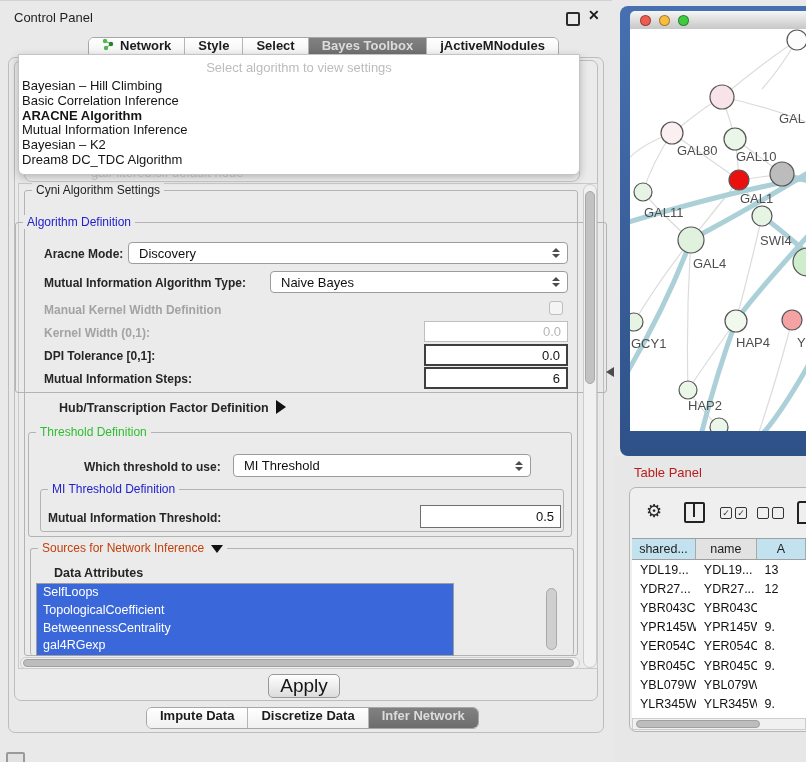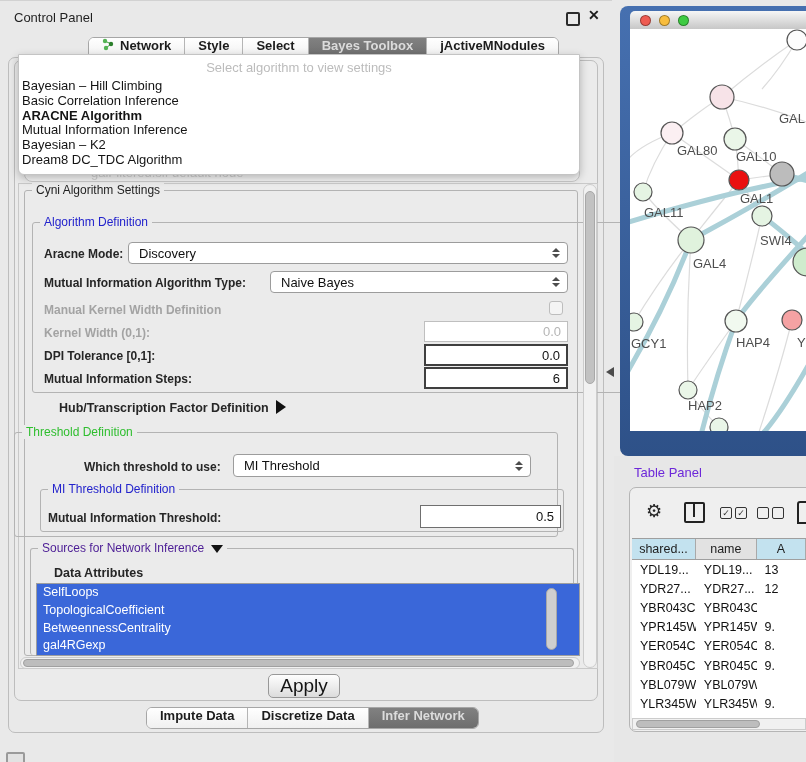--- a/index.html
+++ b/index.html
@@ -38,38 +38,38 @@
   #algo-popup{left:18px;top:54px;width:560px;height:119px;background:#fff;border:1px solid #c4c4c4;
               border-radius:0 0 6px 6px;box-shadow:0 3px 8px rgba(0,0,0,.25);z-index:30;}
   #algo-popup .ph{font-size:13px;color:#bcbcbc;text-align:center;padding-top:5px;height:24px;box-sizing:border-box;}
   #algo-popup .it{font-size:13px;color:#141414;padding-left:3px;height:14.8px;line-height:14.8px;white-space:nowrap;}
   #algo-popup .it.bold{font-weight:bold;}
   
   #hidden-combo{left:24px;top:120px;width:554px;height:60px;border:1px solid #c9c9c9;border-radius:8px;background:#f4f4f4;z-index:1;
                 overflow:hidden;}
   #hidden-combo span{position:absolute;left:66px;top:44px;font-size:13px;color:#cfcfcf;}
   
-  #attr-list{left:36px;top:583px;width:544px;height:73px;background:#fff;border:1px solid #9e9e9e;overflow:hidden;box-sizing:border-box;}
+  #attr-list{left:36px;top:583px;width:418px;height:73px;background:#fff;border:1px solid #9e9e9e;overflow:hidden;box-sizing:border-box;}
   #attr-list .row{height:17.8px;line-height:17.8px;font-size:12.5px;color:#fff;padding-left:6px;}
   .sbar-v{position:absolute;background:#f1f1f1;border:1px solid #cccccc;border-radius:7px;box-sizing:border-box;}
   .thumb-v{position:absolute;background:#c2c2c2;border:1px solid #a8a8a8;border-radius:6px;box-sizing:border-box;}
   .sbar-h{position:absolute;background:#f1f1f1;border:1px solid #cccccc;border-radius:6px;box-sizing:border-box;}
   .thumb-h{position:absolute;background:#bdbdbd;border:1px solid #a0a0a0;border-radius:5px;box-sizing:border-box;}
   
   #apply-btn{left:268px;top:674px;width:70px;height:22px;border:1px solid #989898;border-radius:5px;
              background:linear-gradient(#fefefe,#dcdcdc);font-size:19px;color:#141414;
              display:flex;align-items:center;justify-content:center;}
   
   #net-frame{left:620px;top:6px;width:186px;height:450px;background:linear-gradient(#4670b0,#2e5188);border-radius:8px 0 0 8px;}
   #net-titlebar{left:630px;top:11px;width:176px;height:18px;background:linear-gradient(#f6f6f6,#c7c7c7);
                 border-bottom:1px solid #8f8f8f;border-radius:5px 0 0 0;}
   .tl{position:absolute;top:4px;width:11px;height:11px;border-radius:50%;box-sizing:border-box;}
   #net-canvas{left:630px;top:29px;width:196px;height:402px;background:#fff;overflow:hidden;}
   
-  #tp-title{left:634px;top:465px;font-size:13px;color:#6d28d9;}
+  #tp-title{left:634px;top:465px;font-size:13px;color:#b91c1c;}
   #tp-box{left:629px;top:487px;width:190px;height:245px;background:#efefef;border:1px solid #b5b5b5;border-radius:7px;box-sizing:border-box;}
   .tool{position:absolute;color:#272727;}
   #tbl{left:632px;top:538px;width:174px;height:180px;background:#fff;overflow:hidden;font-size:12.5px;}
   #tbl .hdr{display:flex;height:22px;border-top:1px solid #9f9f9f;border-bottom:1px solid #9f9f9f;box-sizing:border-box;}
   #tbl .hdr div{border-right:1px solid #a9a9a9;box-sizing:border-box;display:flex;align-items:center;justify-content:center;
                 font-size:12.5px;color:#1d1d1d;}
   #tbl .r{display:flex;height:19.2px;align-items:center;font-weight:normal;color:#111;}
   #tbl .r div{padding-left:8px;box-sizing:border-box;overflow:hidden;white-space:nowrap;}
   .cursor{position:absolute;width:0;height:0;border-top:5px solid transparent;border-bottom:5px solid transparent;border-right:8px solid #4c4c4c;}
 </style>
@@ -126,21 +126,21 @@
         <div class="it">Dream8 DC_TDC Algorithm</div>
       </div>
   </div>
 
   <div class="abs" style="left:18px;top:183px;width:580px;height:486px;border:1px solid #c9c9c9;background:#ebebeb;box-sizing:border-box;"></div>
 
   <div class="fs" style="left:24px;top:190px;width:554px;height:466px;">
     <span class="t" style="color:#1f1f1f;">Cyni Algorithm Settings</span>
   </div>
 
-  <div class="fs" style="left:32px;top:222px;width:592px;height:171px;">
+  <div class="fs" style="left:15px;top:222px;width:592px;height:171px;">
     <span class="t" style="color:#2222cc;">Algorithm Definition</span>
   </div>
 
   <div class="lbl" style="left:44px;top:247px;">Aracne Mode:</div>
   <div class="combo" style="left:128px;top:242px;width:440px;height:22px;">
     <span>Discovery</span>
     <span class="spin">
         <i class="up"></i>
         <i class="dn"></i>
       </span>
@@ -169,42 +169,42 @@
   </div>
 
   <div class="lbl" style="left:44px;top:372px;">Mutual Information Steps:</div>
   <div class="fld focus" style="left:424px;top:367px;width:144px;height:22px;">
     <span>6</span>
   </div>
 
   <div class="lbl" style="left:44px;top:401px;font-size:12.5px;padding-left:15px;">Hub/Transcription Factor Definition</div>
   <div class="abs" style="left:276px;top:400px;width:0;height:0;border-top:7px solid transparent;border-bottom:7px solid transparent;border-left:10px solid #111;"></div>
 
-  <div class="fs" style="left:14px;top:432px;width:544px;height:105px;">
+  <div class="fs" style="left:28px;top:432px;width:544px;height:105px;">
     <span class="t" style="color:#2ebe2e;">Threshold Definition</span>
   </div>
   <div class="lbl" style="left:84px;top:460px;">Which threshold to use:</div>
   <div class="combo" style="left:233px;top:454px;width:298px;height:23px;">
     <span>MI Threshold</span>
     <span class="spin">
         <i class="up"></i>
         <i class="dn"></i>
       </span>
   </div>
 
   <div class="fs" style="left:40px;top:489px;width:524px;height:43px;">
     <span class="t" style="color:#2222cc;">MI Threshold Definition</span>
   </div>
   <div class="lbl" style="left:48px;top:511px;">Mutual Information Threshold:</div>
   <div class="fld" style="left:420px;top:505px;width:141px;height:23px;border:1px solid #6f6f6f;">
     <span>0.5</span>
   </div>
 
   <div class="fs" style="left:30px;top:548px;width:544px;height:107px;border-bottom:none;">
-    <span class="t" style="color:#4c1d95;">
+    <span class="t" style="color:#c2410c;">
       <span>Sources for Network Inference</span>
       <span style="display:inline-block;width:0;height:0;border-left:6px solid transparent;border-right:6px solid transparent;border-top:8px solid #111;vertical-align:middle;margin-left:4px;"></span>
     </span>
   </div>
   <div class="lbl" style="left:38px;top:566px;font-size:12.5px;padding-left:16px;">Data Attributes</div>
 
   <div class="abs" id="attr-list">
       <div class="row" style="background: rgb(58, 103, 217);">SelfLoops</div>
       <div class="row" style="background: rgb(58, 103, 217);">TopologicalCoefficient</div>
       <div class="row" style="background: rgb(58, 103, 217);">BetweennessCentrality</div>

